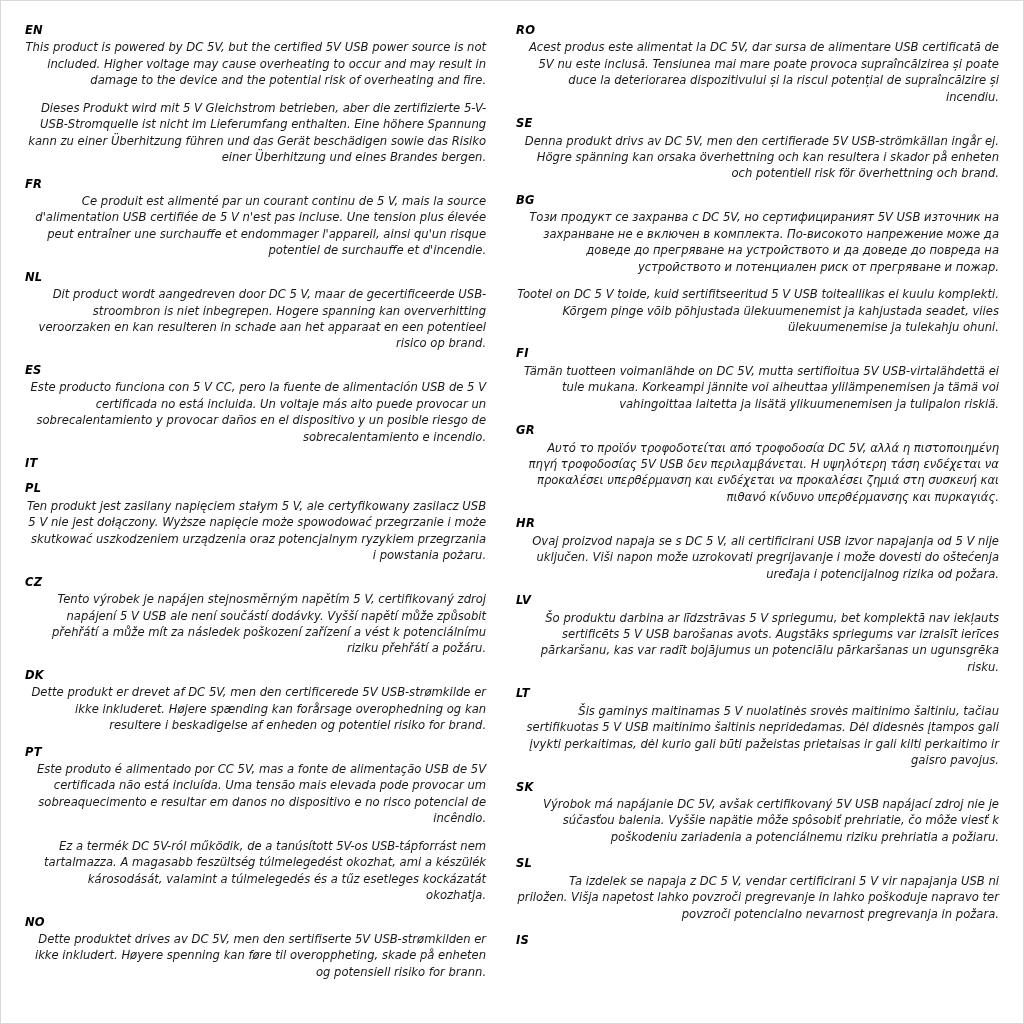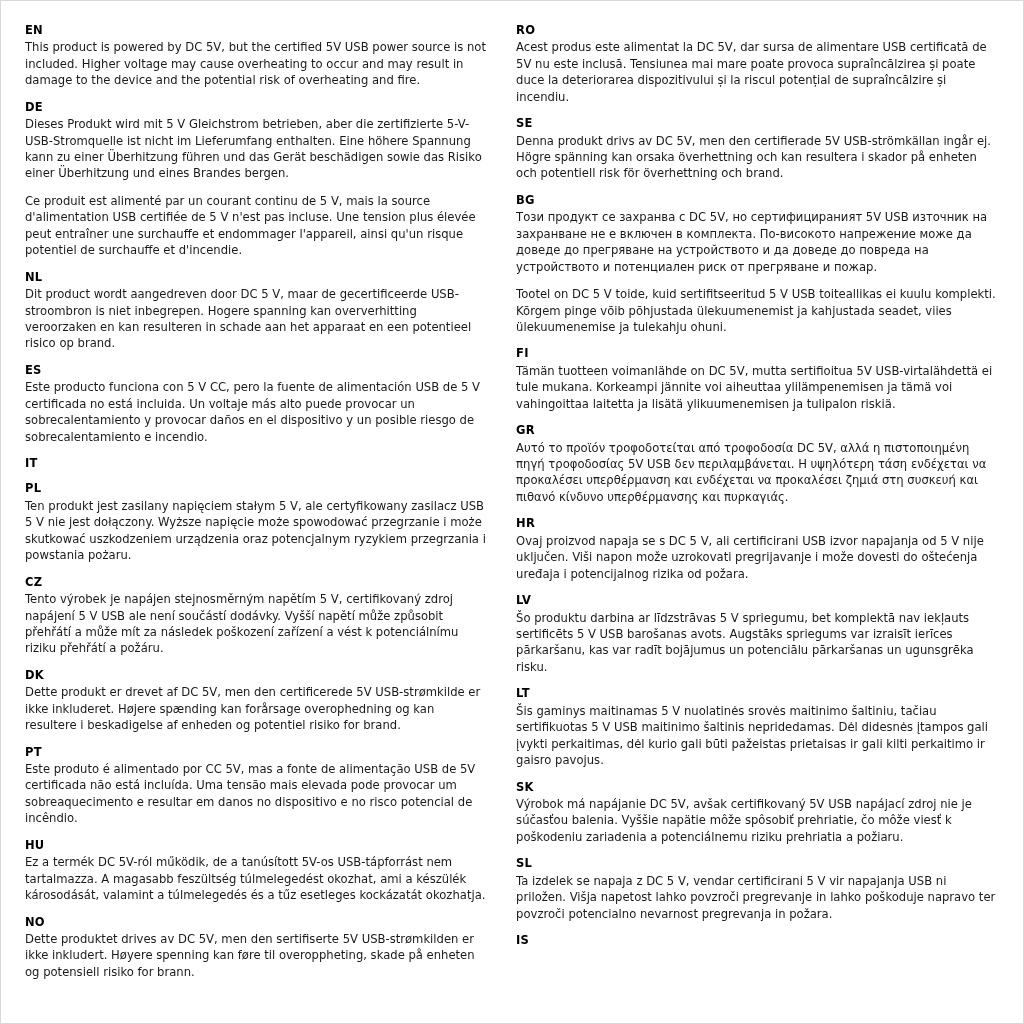--- a/index.html
+++ b/index.html
@@ -16,20 +16,21 @@
   }
   .page {
     box-sizing: border-box;
     width: 1024px;
     height: 1024px;
     padding: 22px 24px 10px 24px;
     border: 1px solid #d8d8d8;
     display: flex;
     flex-direction: row;
     gap: 8px;
+    font-style: italic;
   }
   .column {
     box-sizing: border-box;
     width: 50%;
     padding-right: 22px;
   }
   .column.right {
     padding-right: 0;
     padding-left: 0;
   }
@@ -44,42 +45,42 @@
     font-weight: bold;
     line-height: 1.25;
     letter-spacing: 0.2px;
     margin-bottom: 2px;
     color: #000000;
   }
   .text {
     font-size: 11.6px;
     line-height: 1.42;
     color: #1a1a1a;
-    text-align: left;
+    text-align: right;
     word-spacing: 0px;
   }
 </style>
 </head>
 <body>
 
 <div class="page">
 
   <div class="column left">
 
     <div class="entry">
       <div class="lang">EN</div>
       <div class="text">This product is powered by DC 5V, but the certified 5V USB power source is not included. Higher voltage may cause overheating to occur and may result in damage to the device and the potential risk of overheating and fire.</div>
     </div>
 
     <div class="entry">
-      <div class="lang">DE</div>
       <div class="text">Dieses Produkt wird mit 5 V Gleichstrom betrieben, aber die zertifizierte 5-V-USB-Stromquelle ist nicht im Lieferumfang enthalten. Eine höhere Spannung kann zu einer Überhitzung führen und das Gerät beschädigen sowie das Risiko einer Überhitzung und eines Brandes bergen.</div>
     </div>
 
     <div class="entry">
+      <div class="lang">FR</div>
       <div class="text">Ce produit est alimenté par un courant continu de 5 V, mais la source d'alimentation USB certifiée de 5 V n'est pas incluse. Une tension plus élevée peut entraîner une surchauffe et endommager l'appareil, ainsi qu'un risque potentiel de surchauffe et d'incendie.</div>
     </div>
 
     <div class="entry">
       <div class="lang">NL</div>
       <div class="text">Dit product wordt aangedreven door DC 5 V, maar de gecertificeerde USB-stroombron is niet inbegrepen. Hogere spanning kan oververhitting veroorzaken en kan resulteren in schade aan het apparaat en een potentieel risico op brand.</div>
     </div>
 
     <div class="entry">
       <div class="lang">ES</div>
@@ -104,21 +105,20 @@
       <div class="lang">DK</div>
       <div class="text">Dette produkt er drevet af DC 5V, men den certificerede 5V USB-strømkilde er ikke inkluderet. Højere spænding kan forårsage overophedning og kan resultere i beskadigelse af enheden og potentiel risiko for brand.</div>
     </div>
 
     <div class="entry">
       <div class="lang">PT</div>
       <div class="text">Este produto é alimentado por CC 5V, mas a fonte de alimentação USB de 5V certificada não está incluída. Uma tensão mais elevada pode provocar um sobreaquecimento e resultar em danos no dispositivo e no risco potencial de incêndio.</div>
     </div>
 
     <div class="entry">
-      <div class="lang">HU</div>
       <div class="text">Ez a termék DC 5V-ról működik, de a tanúsított 5V-os USB-tápforrást nem tartalmazza. A magasabb feszültség túlmelegedést okozhat, ami a készülék károsodását, valamint a túlmelegedés és a tűz esetleges kockázatát okozhatja.</div>
     </div>
 
     <div class="entry">
       <div class="lang">NO</div>
       <div class="text">Dette produktet drives av DC 5V, men den sertifiserte 5V USB-strømkilden er ikke inkludert. Høyere spenning kan føre til overoppheting, skade på enheten og potensiell risiko for brann.</div>
     </div>
 
   </div>
 

